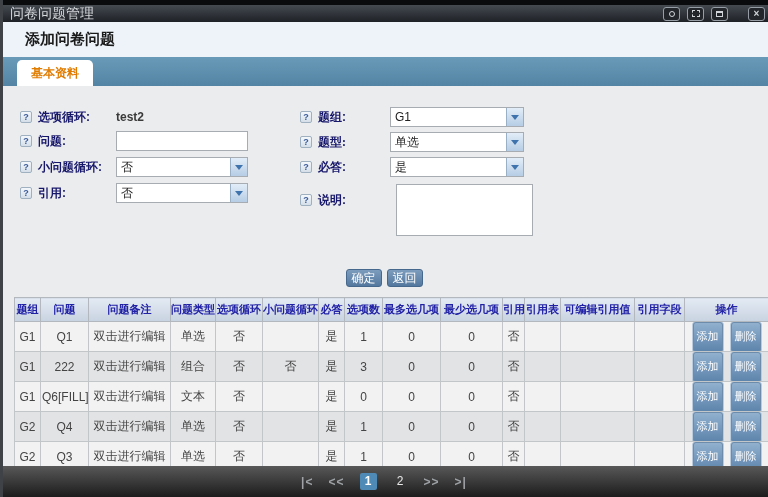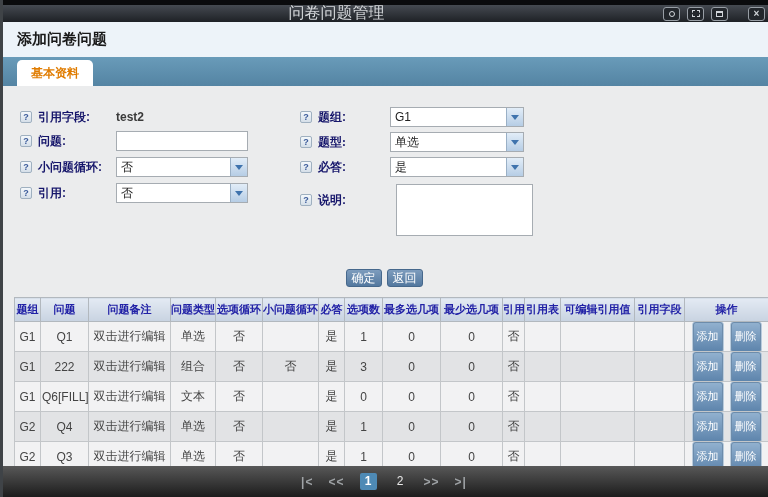--- a/index.html
+++ b/index.html
@@ -5,34 +5,34 @@
   * { margin:0; padding:0; box-sizing:border-box; }
   html,body { width:768px; height:497px; overflow:hidden; }
   body { font-family:"Liberation Sans","DejaVu Sans",sans-serif; background:#ebeced; position:relative; }
 
   .frame-edge { position:absolute; left:0; top:0; width:3px; height:497px; background:#3f4347; z-index:50; }
 
   
   .top-strip { position:absolute; left:0; top:0; width:768px; height:5px; background:#0a0b0d; }
   .titlebar { position:absolute; left:0; top:5px; width:768px; height:17px;
               background:linear-gradient(#454a51,#1e2126); display:flex; align-items:center; }
-  .titlebar-title { color:#d4d7da; font-size:16px; padding-left:10px; flex:1 1 auto; white-space:nowrap;text-align:center; }
+  .titlebar-title { color:#d4d7da; font-size:14px; padding-left:10px; flex:1 1 auto; white-space:nowrap; }
   .win-controls { display:flex; align-items:center; gap:7px; padding-right:3px; }
   .win-btn { width:17px; height:14px; background:#23272c; border:1px solid #989ea5; border-radius:3px;
              display:flex; align-items:center; justify-content:center; cursor:pointer; }
   .win-btn.gap { margin-left:13px; }
   .glyph-circle { width:6px; height:6px; border:1px solid #d2d6da; border-radius:50%; }
   .glyph-dash { width:8px; height:7px; border:1px dashed #d2d6da; }
   .glyph-box { width:7px; height:6px; border:1px solid #d2d6da; border-top-width:2px; }
   .glyph-x { color:#d2d6da; font-size:10px; line-height:10px; font-weight:bold; }
 
   
   .page-header { position:absolute; left:0; top:22px; width:768px; height:35px;
                  background:#edf3f9; display:flex; align-items:center; }
-  .page-title { font-size:15px; font-weight:bold; color:#1a1a1a; padding-left:17px; }
+  .page-title { font-size:15px; font-weight:bold; color:#1a1a1a; padding-left:17px;margin-left:8px; }
 
   
   .tab-bar { position:absolute; left:0; top:57px; width:768px; height:29px;
              background:linear-gradient(#699bb9,#5484a3); }
   .tab-active { position:absolute; left:17px; top:3px; width:76px; height:26px; background:#ffffff;
                 border-radius:5px 5px 0 0; text-align:center; line-height:27px;
                 color:#e07c00; font-weight:bold; font-size:12px; cursor:pointer; }
 
   
   .content { position:absolute; left:0; top:86px; width:768px; height:211px; background:#ebeced; }
@@ -110,21 +110,21 @@
 </div>
 
 <div class="tab-bar">
   <div class="tab-active">基本资料</div>
 </div>
 
 <div class="content">
 
   <div class="form-row" style="left:20px; top:21px;">
     <span class="help-icon">?</span>
-    <span class="form-label" style="width:78px;">引用字段:</span>
+    <span class="form-label" style="width:78px;">选项循环:</span>
     <span class="static-value">test2</span>
   </div>
 
   <div class="form-row" style="left:20px; top:45px;">
     <span class="help-icon">?</span>
     <span class="form-label" style="width:78px;">问题:</span>
     <input class="text-input" type="text" style="">
   </div>
 
   <div class="form-row" style="left:20px; top:71px;">

